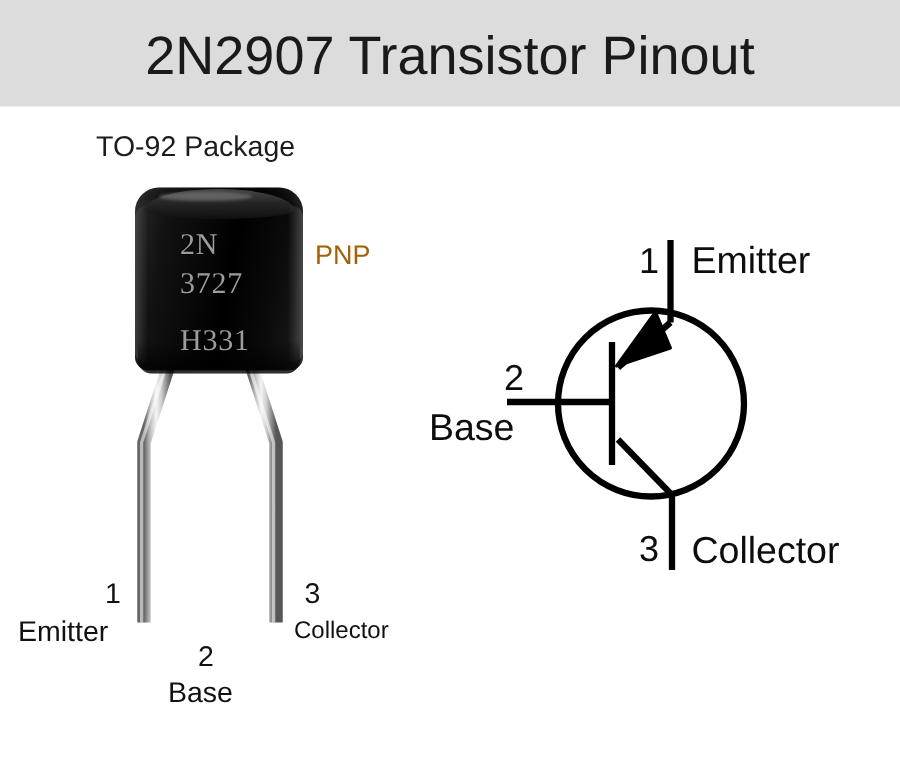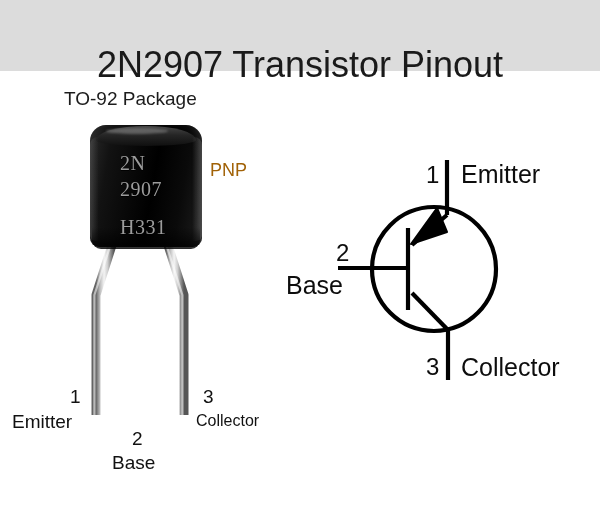--- a/index.html
+++ b/index.html
@@ -36,21 +36,20 @@
     left: 0;
     top: 16px;
     width: 600px;
     text-align: center;
     font-family: "Liberation Sans", sans-serif;
     font-size: 36px;
     font-weight: 400;
     color: #1a1a1a;
     letter-spacing: 0px;
     white-space: nowrap;
-    margin-top: 28px;
   }
 
   
   #package-label {
     position: absolute;
     left: 64px;
     top: 88px;
     font-size: 19px;
     color: #1c1c1c;
     font-family: "Liberation Sans", sans-serif;
@@ -229,21 +228,21 @@
     </svg>
 
     <div class="pkg-body"></div>
     <div class="pkg-top-highlight"></div>
     <div class="pkg-top-gloss"></div>
     <div class="pkg-bevel-left"></div>
     <div class="pkg-bevel-right"></div>
     <div class="pkg-bottom-shade"></div>
 
     <div class="pkg-text" id="pkg-line-1">2N</div>
-    <div class="pkg-text" id="pkg-line-2">2907</div>
+    <div class="pkg-text" id="pkg-line-2">3727</div>
     <div class="pkg-text" id="pkg-line-3">H331</div>
   </div>
 
   <div class="pin-num-left" id="pin1-num">1</div>
   <div class="pin-name-left" id="pin1-name">Emitter</div>
 
   <div class="pin-num-left" id="pin2-num">2</div>
   <div class="pin-name-left" id="pin2-name">Base</div>
 
   <div class="pin-num-left" id="pin3-num">3</div>

